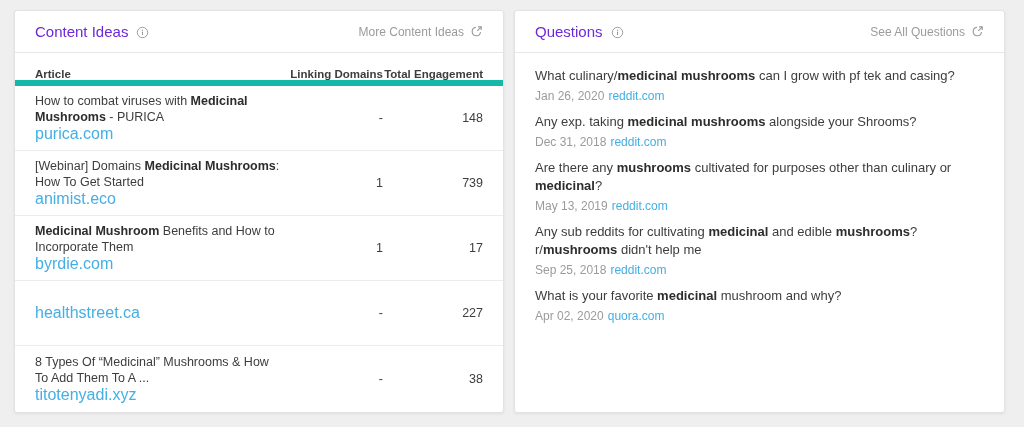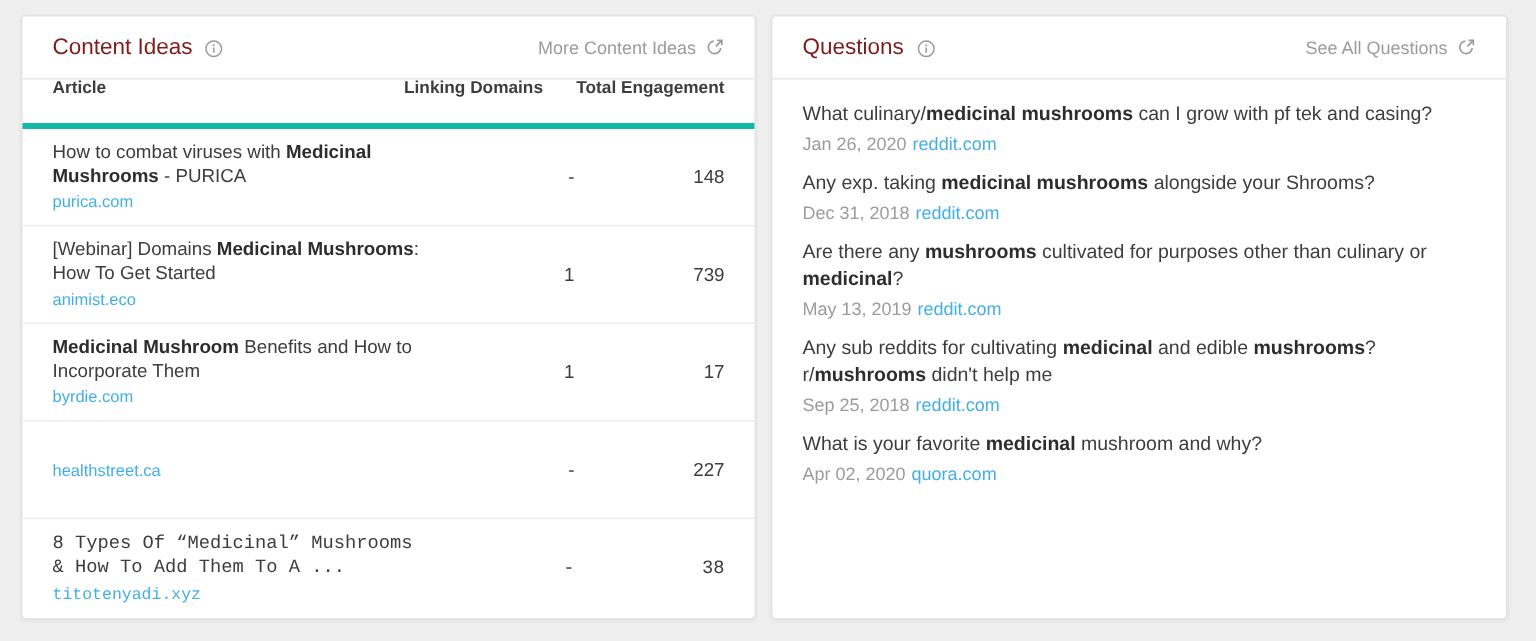--- a/index.html
+++ b/index.html
@@ -20,53 +20,53 @@
   }
   .panel-left  { left: 14px;  width: 490px; }
   .panel-right { left: 514px; width: 491px; }
 
   .panel-header {
     height: 42px; padding: 0 20px;
     display: flex; align-items: center; justify-content: space-between;
     border-bottom: 1px solid #e7e7e7;
   }
   .panel-title {
-    font-size: 15px; color: #7f1d1d;
+    font-size: 15px; color: #6d28d9;
     display: flex; align-items: center; gap: 8px;
   }
   .icon-info { width: 13px; height: 13px; display: inline-flex; margin-top: 1px; }
   .header-link {
     font-size: 12px; color: #9b9b9b; text-decoration: none;
     display: flex; align-items: center; gap: 6px; cursor: pointer; margin-left: 24px;
   }
   .icon-ext { width: 13px; height: 13px; display: inline-flex; }
 
   
   .table-header {
-    display: flex; align-items: flex-start;
+    display: flex; align-items: flex-end;
     height: 33px; padding: 0 20px;
-    border-bottom: 4px solid #14b8a6;
-    font-size: 11.5px; font-weight: 700; color: #3d3d3d; gap: 21px;
+    border-bottom: 6px solid #14b8a6;
+    font-size: 11.5px; font-weight: 700; color: #3d3d3d;
   }
   .col-article { flex: 1; }
   .col-ld { width: 95px;  text-align: right; }
   .col-te { width: 100px; text-align: right; }
 
   .ci-row {
     display: flex; align-items: center;
     height: 65px; padding: 0 20px;
     border-bottom: 1px solid #ececec;
   }
-  .ci-row:last-child { border-bottom: none; font-family: Liberation Mono, monospace; }
+  .ci-row:last-child { border-bottom: none; }
   .ci-article { flex: 1; padding-right: 8px; }
   .ci-title { font-size: 12.5px; line-height: 16px; color: #3d3d3d; }
   .ci-title b { color: #2d2d2d; }
   .ci-domain {
     display: inline-block; margin-top: 0;
-    font-size: 11px; color: #44afe4; text-decoration: none; cursor: pointer;
+    font-size: 16px; color: #44afe4; text-decoration: none; cursor: pointer;
   }
   .ci-ld { width: 95px;  text-align: right; font-size: 12.5px; color: #3d3d3d; }
   .ci-te { width: 100px; text-align: right; font-size: 12.5px; color: #3d3d3d; }
 
   
   .q-list { padding: 14px 20px 0 20px; }
   .q-item { margin-bottom: 9px; }
   .q-text { font-size: 13px; line-height: 18px; color: #3d3d3d; }
   .q-text b { color: #2d2d2d; }
   .q-meta { margin-top: 3px; font-size: 12px; line-height: 16px; display: flex; align-items: center; }

